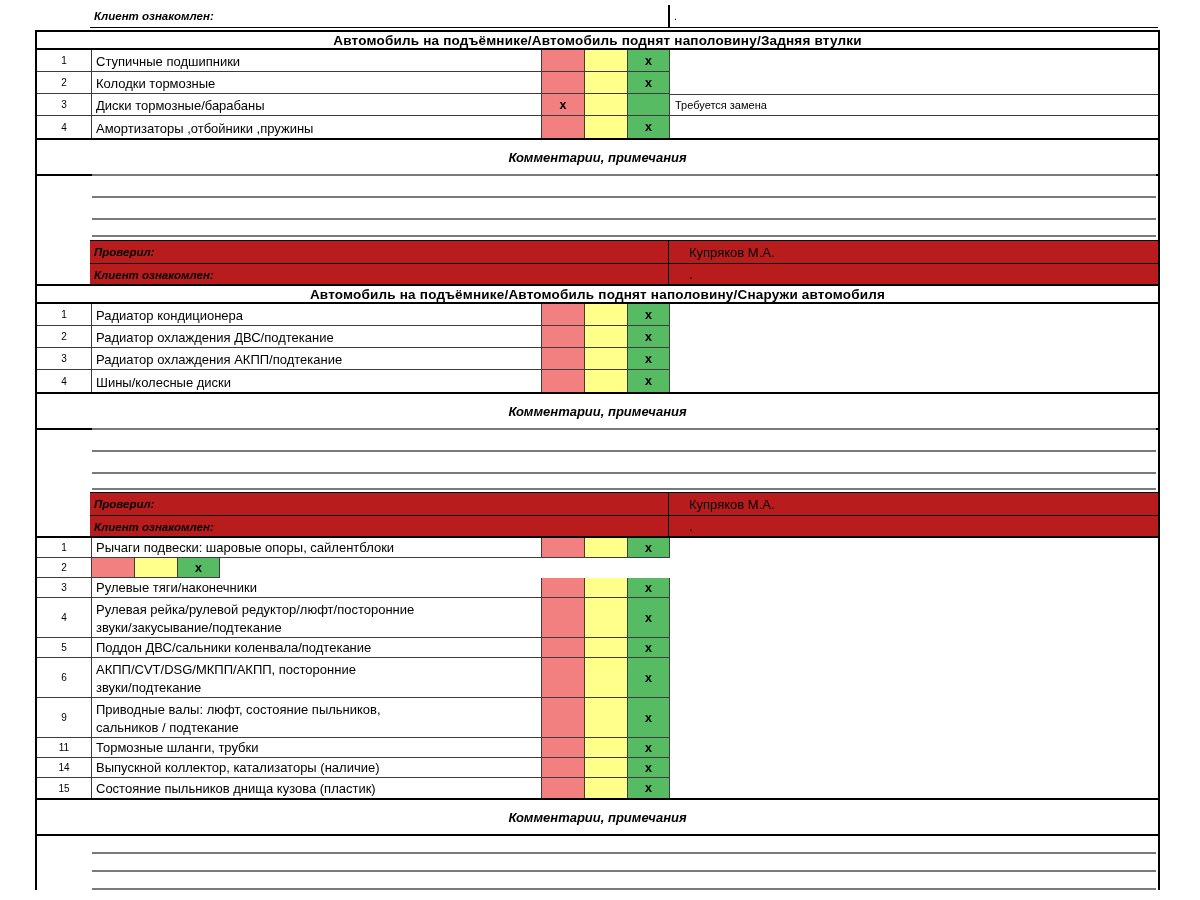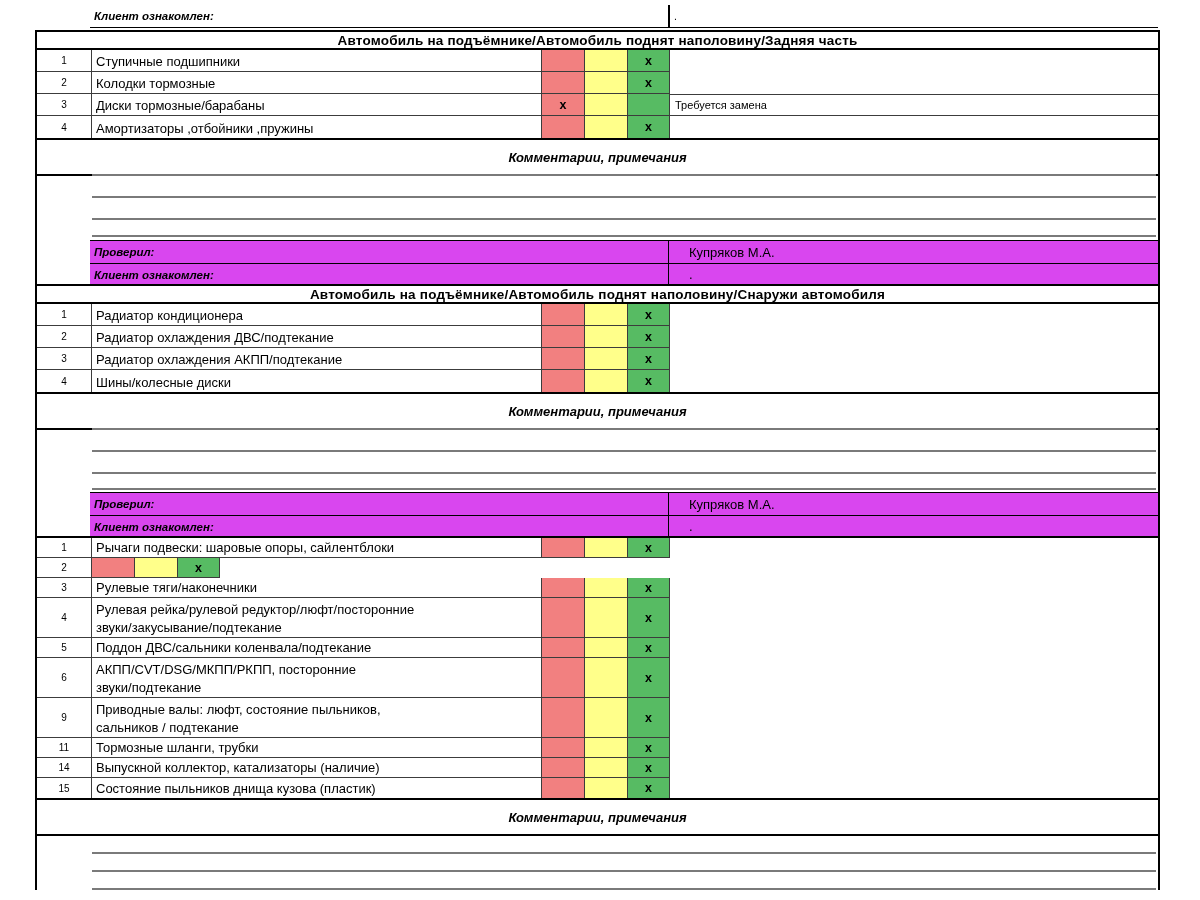--- a/index.html
+++ b/index.html
@@ -56,21 +56,21 @@
   .comments {
     height: 36px; border-top: 2px solid #000;
     display: flex; align-items: center; justify-content: center;
     font-weight: 700; font-style: italic; font-size: 13px;
   }
 
   
   .cl-line { position: absolute; left: 92px; width: 1064px; height: 0; border-top: 2px solid #7a7a7a; }
 
   
-  .chk { position: absolute; left: 90px; width: 1068px; border-top: 1.5px solid #000; background: #d946ef; }
+  .chk { position: absolute; left: 90px; width: 1068px; border-top: 1.5px solid #000; background: #b91c1c; }
   .chk-row { display: flex; height: 22px; }
   .chk-row + .chk-row { border-top: 1.5px solid #000; }
   .chk-lbl {
     width: 578px; display: flex; align-items: center; padding-left: 4px;
     font-weight: 700; font-style: italic; font-size: 11.5px;
   }
   .chk-val { flex: 1; border-left: 1.5px solid #000; display: flex; align-items: center; padding-left: 20px; font-size: 13px; }
 </style>
 </head>
 <body>
@@ -79,21 +79,21 @@
 
   <div class="rail rail-left"></div>
   <div class="rail rail-right"></div>
 
   <div class="toprow">
     <div class="lbl">Клиент ознакомлен:</div>
     <div class="val">.</div>
   </div>
 
   <div class="sec" style="top:30px">
-    <div class="sec-h">Автомобиль на подъёмнике/Автомобиль поднят наполовину/Задняя часть</div>
+    <div class="sec-h">Автомобиль на подъёмнике/Автомобиль поднят наполовину/Задняя втулки</div>
 
     <div class="srow h22">
       <div class="cn cl">1</div>
       <div class="ci cl">
           <div>Ступичные подшипники</div>
         </div>
       <div class="cb cl mark"></div>
       <div class="cw cl mark"></div>
       <div class="cg cl mark">x</div>
       <div class="cc"></div>
@@ -257,21 +257,21 @@
           <div>Поддон ДВС/сальники коленвала/подтекание</div>
         </div>
       <div class="cb cl mark"></div>
       <div class="cw cl mark"></div>
       <div class="cg cl mark">x</div>
       <div class="cc"></div>
     </div>
     <div class="srow h40">
       <div class="cn cl">6</div>
       <div class="ci cl">
-          <div>АКПП/CVT/DSG/МКПП/РКПП, посторонние</div>
+          <div>АКПП/CVT/DSG/МКПП/АКПП, посторонние</div>
           <div>звуки/подтекание</div>
         </div>
       <div class="cb cl mark"></div>
       <div class="cw cl mark"></div>
       <div class="cg cl mark">x</div>
       <div class="cc"></div>
     </div>
     <div class="srow h40">
       <div class="cn cl">9</div>
       <div class="ci cl">

